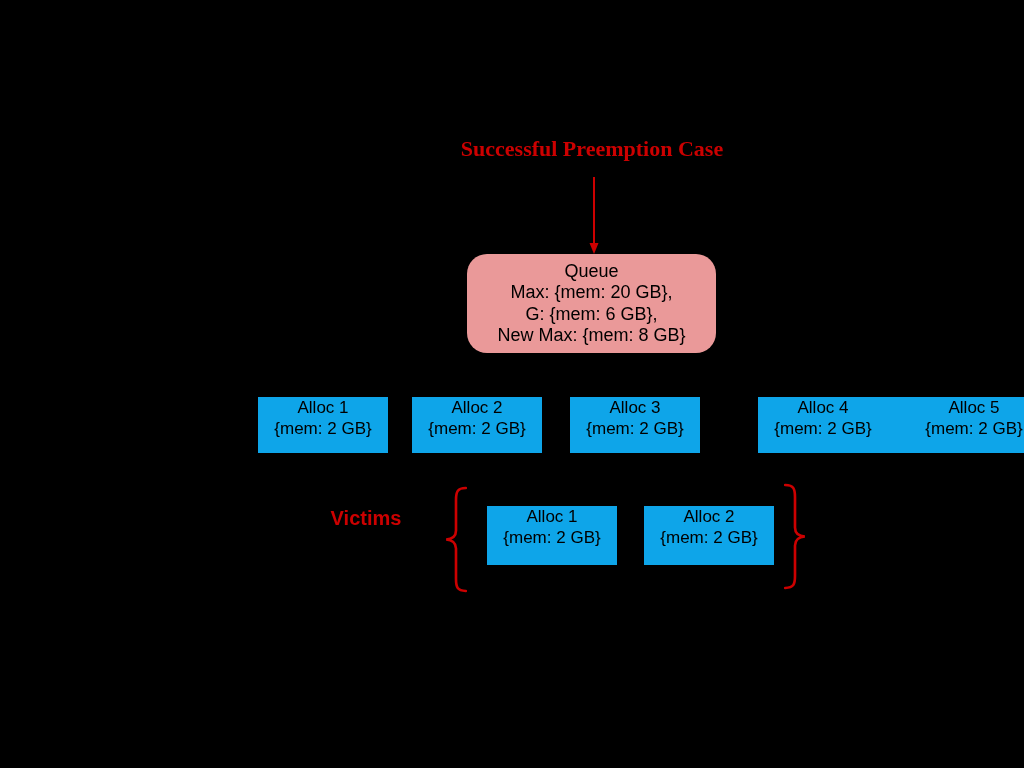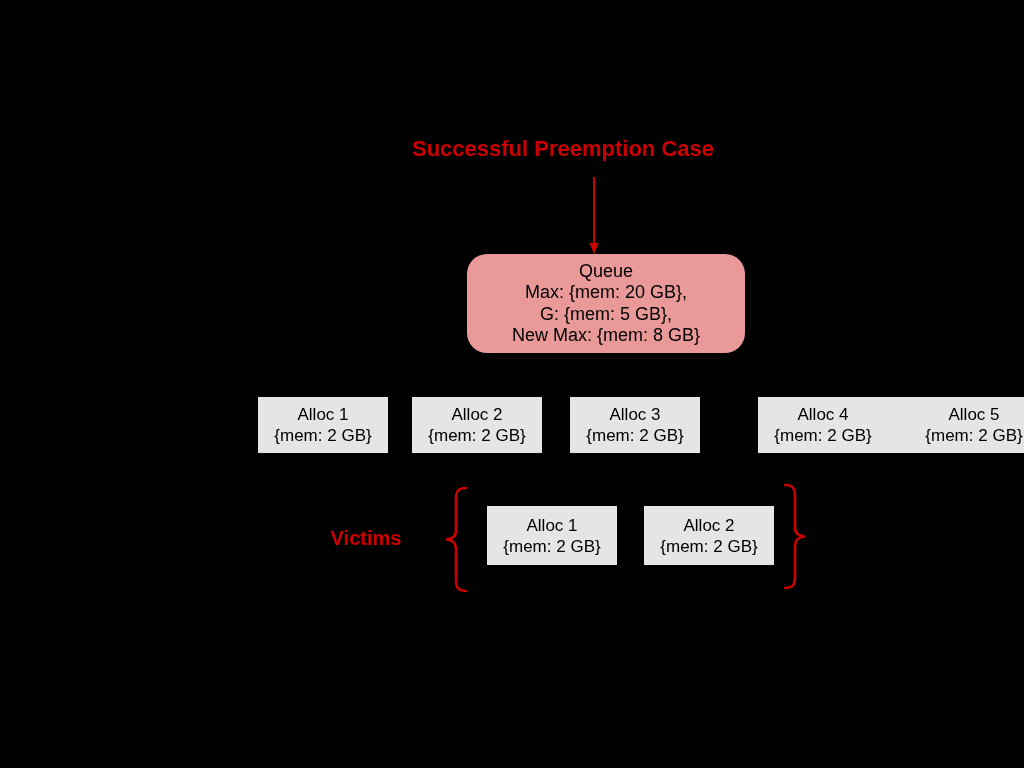--- a/index.html
+++ b/index.html
@@ -13,77 +13,79 @@
     height: 768px;
     background: #000000;
     overflow: hidden;
     font-family: "Liberation Sans", sans-serif;
   }
   .diagram-title {
     position: absolute;
     top: 136px;
     left: 412px;
     width: 360px;
+    text-align: center;
     font-size: 22px;
     font-weight: bold;
     color: #cc0000;
     letter-spacing: 0px;
     line-height: 26px;
+    font-family: Liberation Serif, serif;
   }
   .arrow-svg {
     position: absolute;
     left: 586px;
     top: 177px;
     width: 16px;
     height: 78px;
   }
   .queue-box {
     position: absolute;
     left: 467px;
     top: 254px;
-    width: 278px;
+    width: 249px;
     height: 99px;
     background: #ea9999;
     border-radius: 20px;
     display: flex;
     flex-direction: column;
     align-items: center;
     justify-content: center;
     color: #000000;
     font-size: 18px;
     line-height: 21.5px;
     text-align: center;
   }
   .alloc-box {
     position: absolute;
     width: 130px;
     height: 56px;
-    background: #e5e5e5;
+    background: #0ea5e9;
     display: flex;
     flex-direction: column;
     align-items: center;
-    justify-content: center;
+    justify-content: flex-start;
     color: #000000;
     font-size: 17px;
     line-height: 21px;
     text-align: center;
   }
   .alloc-row-y { top: 397px; }
   .alloc-1 { left: 258px; }
   .alloc-2 { left: 412px; }
   .alloc-3 { left: 570px; }
   .alloc-4 { left: 758px; }
   .alloc-5 { left: 873px; padding-left: 36px; }
   .victim-y { top: 506px; height: 59px; }
   .victim-1 { left: 487px; }
   .victim-2 { left: 644px; }
   .victims-label {
     position: absolute;
     left: 316px;
-    top: 527px;
+    top: 507px;
     width: 100px;
     text-align: center;
     font-size: 20px;
     font-weight: bold;
     color: #cc0000;
     line-height: 22px;
   }
   .brace-svg {
     position: absolute;
     width: 24px;
@@ -100,21 +102,21 @@
   <div class="diagram-title">Successful Preemption Case</div>
 
   <svg class="arrow-svg" viewBox="0 0 16 78" xmlns="http://www.w3.org/2000/svg">
     <line x1="8" y1="0" x2="8" y2="69" stroke="#cc0000" stroke-width="2"></line>
     <polygon points="3.5,66 12.5,66 8,77" fill="#cc0000"></polygon>
   </svg>
 
   <div class="queue-box">
     <div>Queue</div>
     <div>Max: {mem: 20 GB},</div>
-    <div>G: {mem: 5 GB},</div>
+    <div>G: {mem: 6 GB},</div>
     <div>New Max: {mem: 8 GB}</div>
   </div>
 
   <div class="alloc-box alloc-row-y alloc-1">
     <div>Alloc 1</div>
     <div>{mem: 2 GB}</div>
   </div>
   <div class="alloc-box alloc-row-y alloc-2">
     <div>Alloc 2</div>
     <div>{mem: 2 GB}</div>

